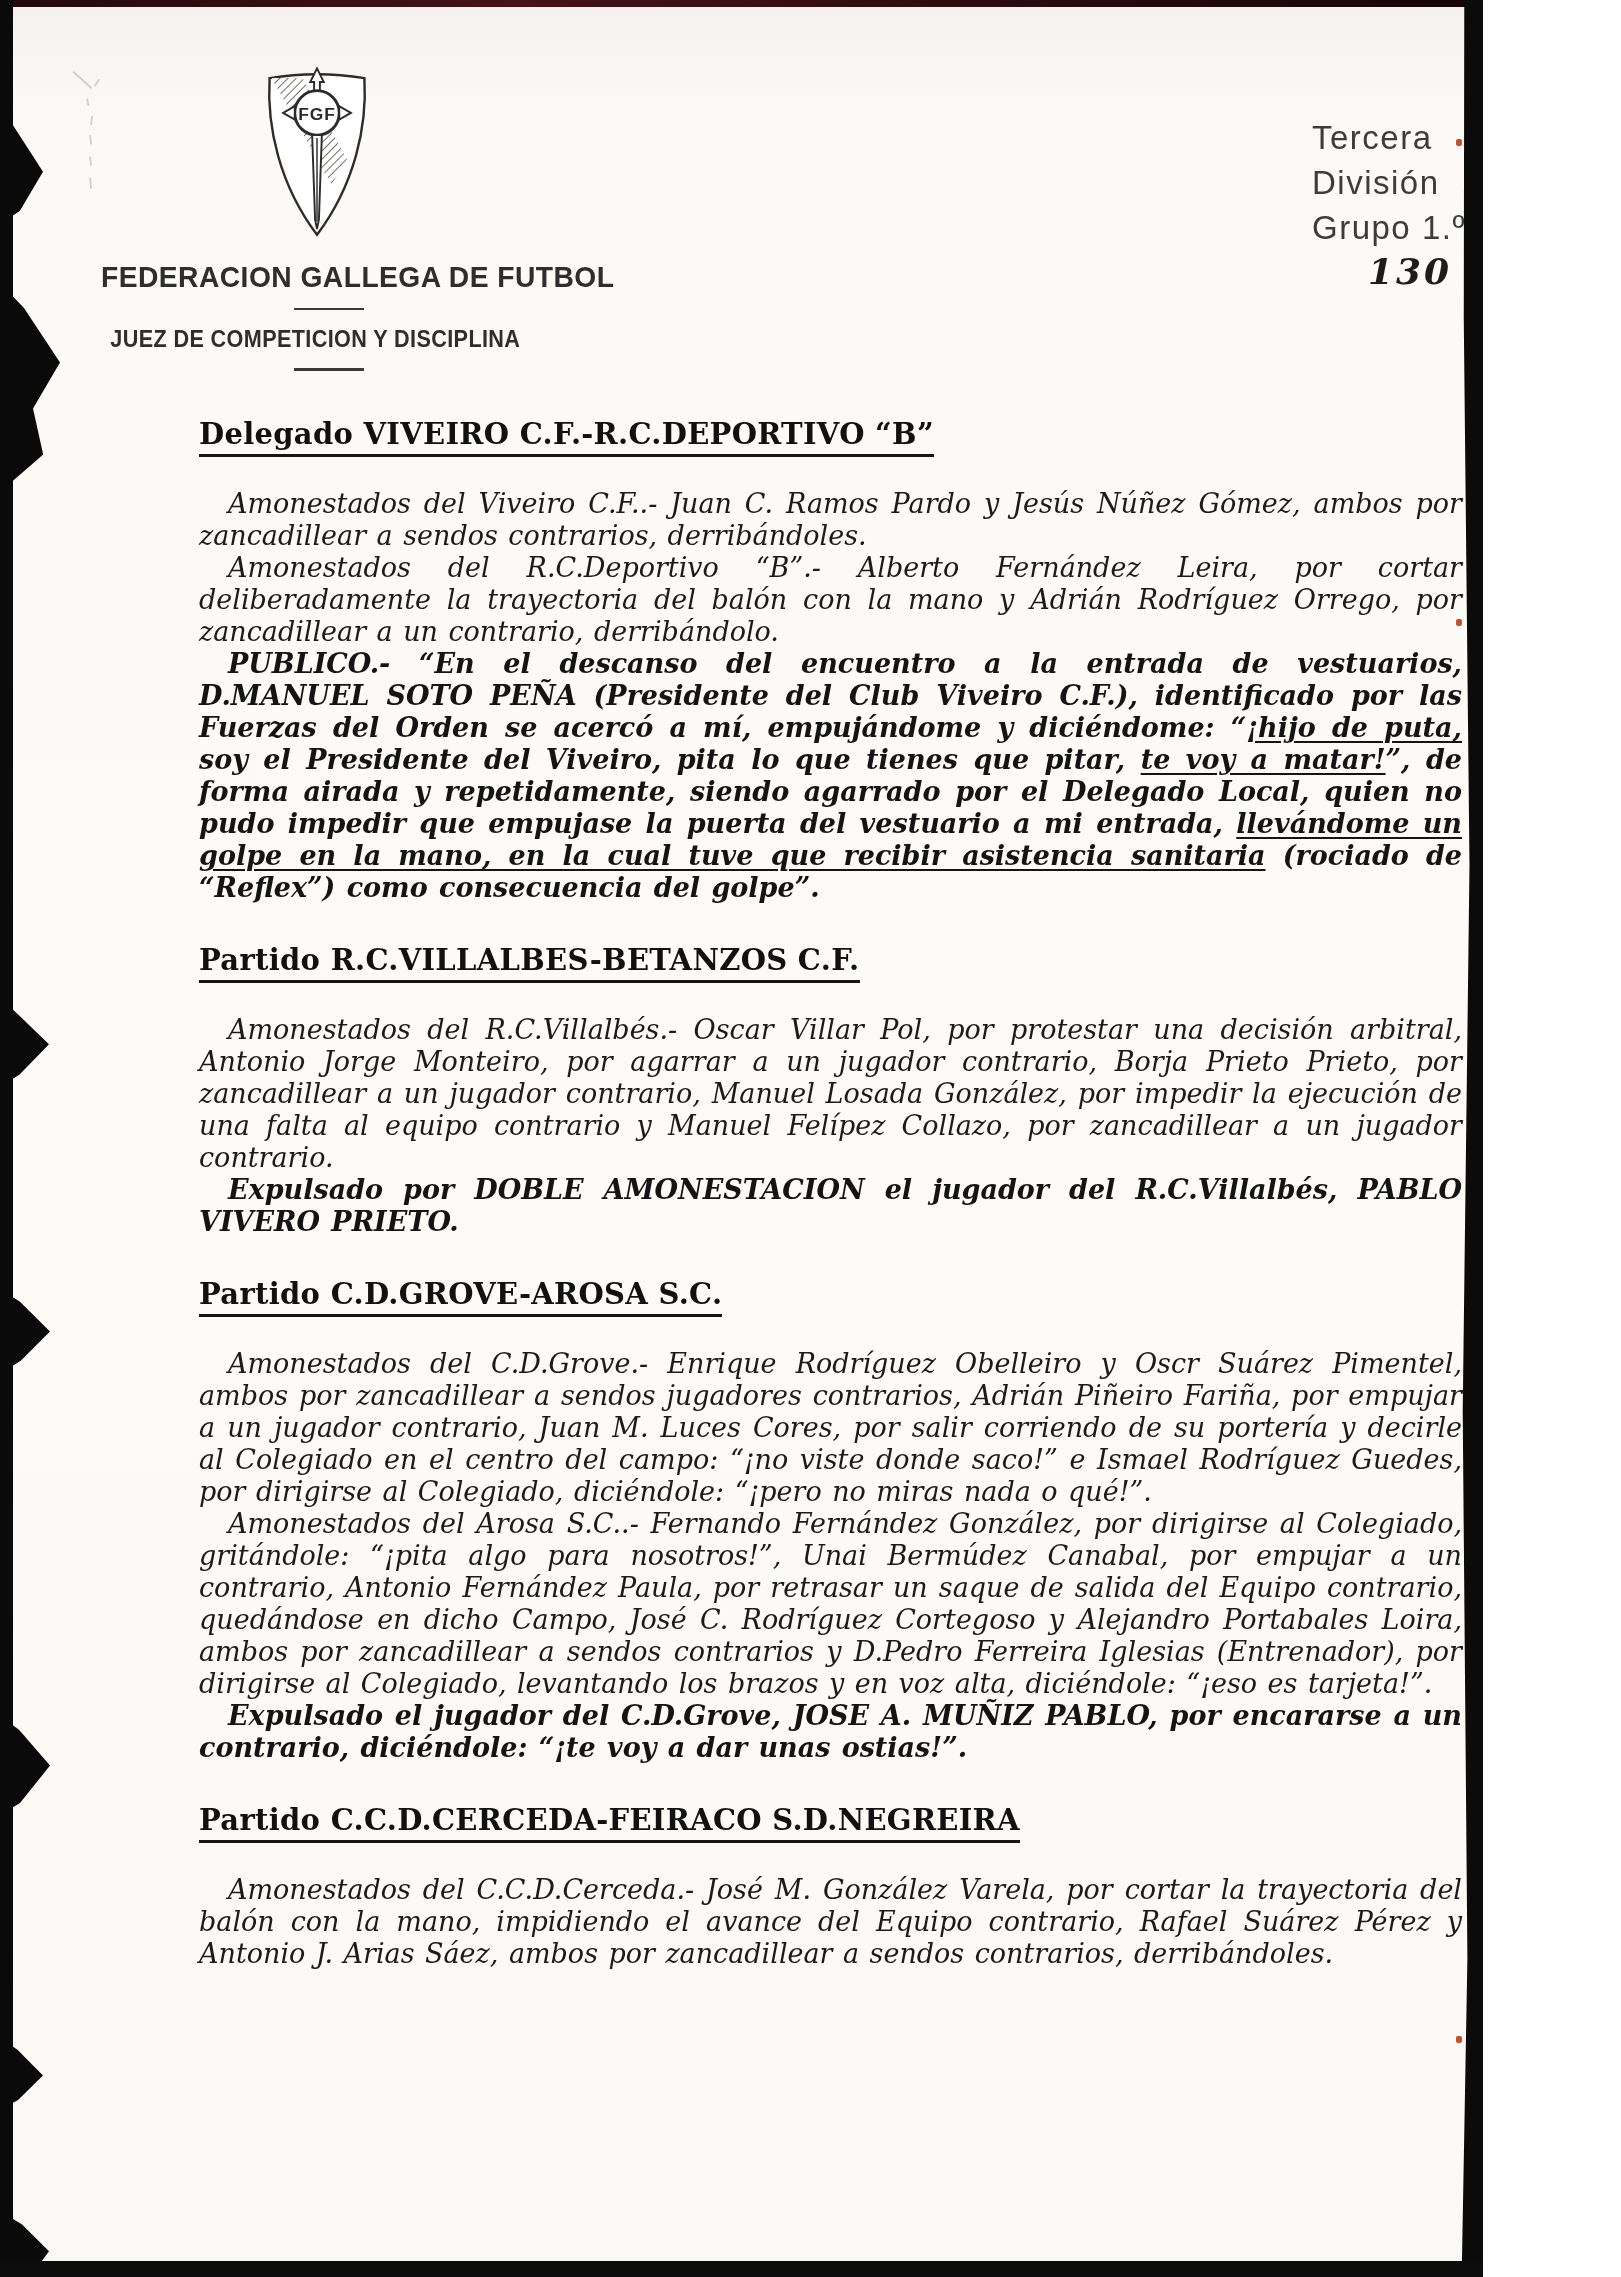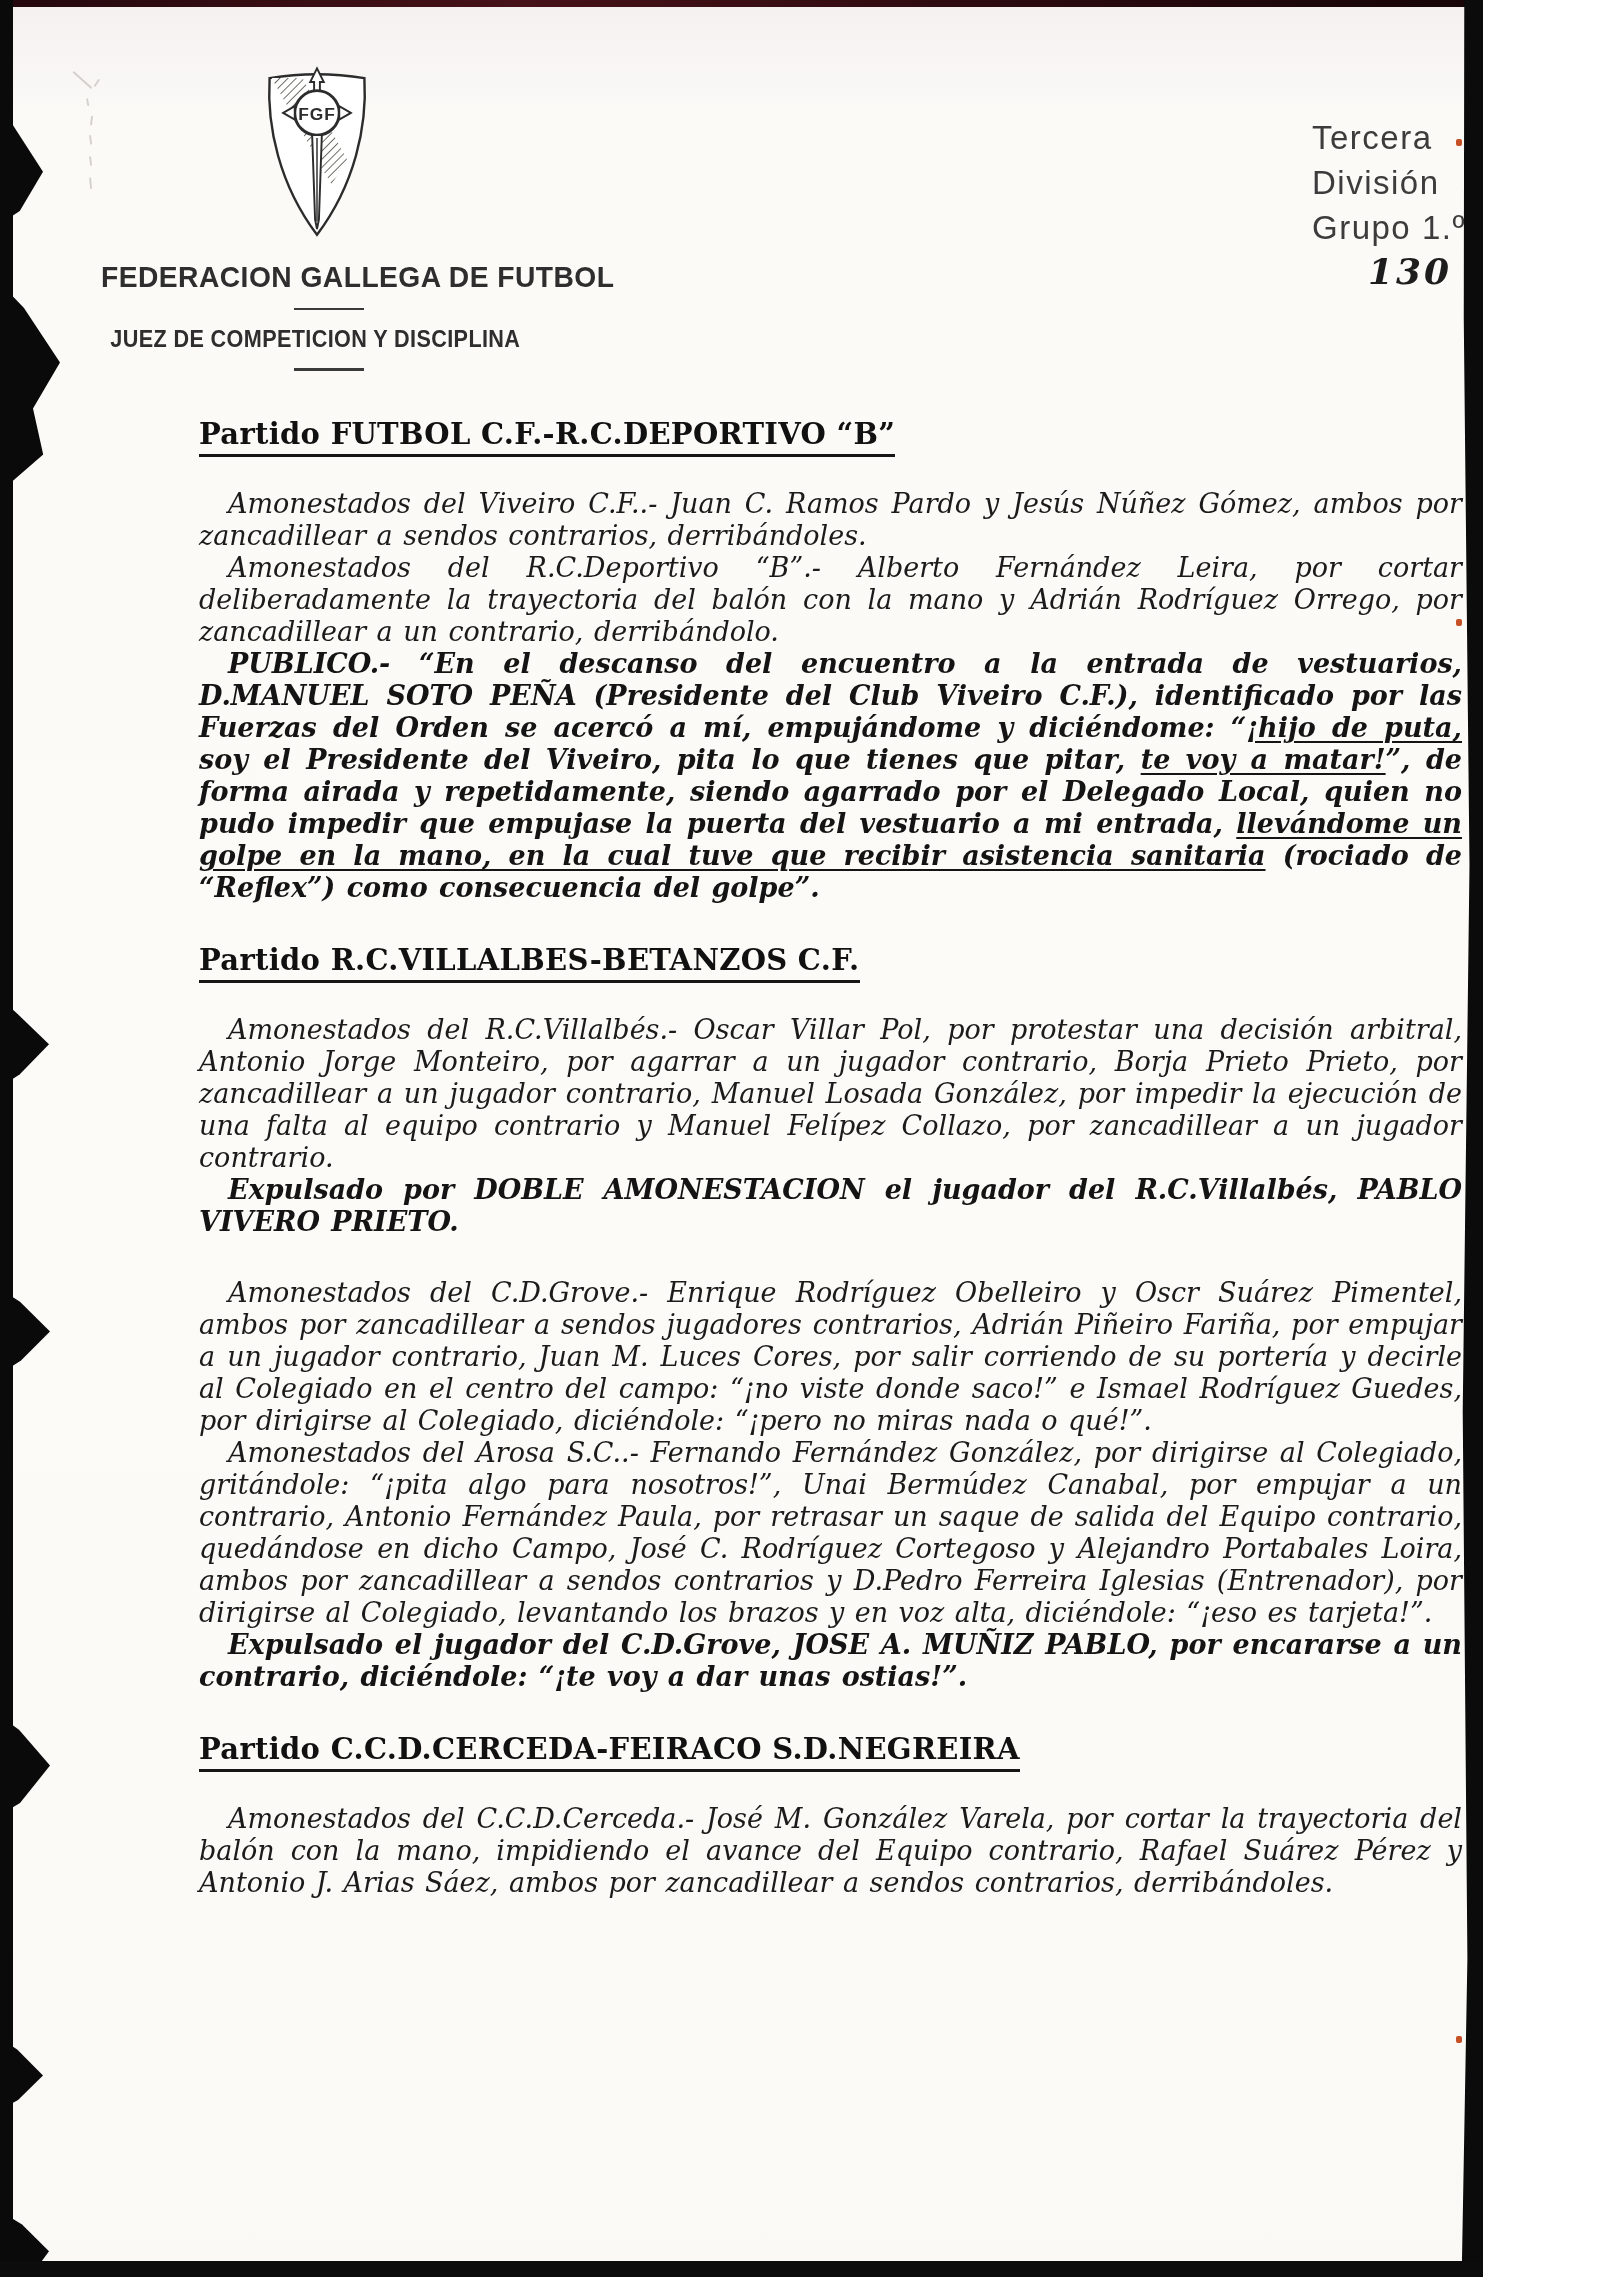--- a/index.html
+++ b/index.html
@@ -107,31 +107,32 @@
     <div class="org-name">FEDERACION GALLEGA DE FUTBOL</div>
     <div class="org-rule"></div>
     <div class="org-dept">JUEZ DE COMPETICION Y DISCIPLINA</div>
     <div class="org-rule2"></div>
   </div>
 
   <div class="page-num">130</div>
 
   <main class="doc">
       <section class="doc-section">
-        <h2 class="section-title"><span class="title-underline">Partido FUTBOL C.F.-R.C.DEPORTIVO “B”</span></h2>
+        <h2 class="section-title"><span class="title-underline">Delegado VIVEIRO C.F.-R.C.DEPORTIVO “B”</span></h2>
         <p class="para"><span>Amonestados del Viveiro C.F..- Juan C. Ramos Pardo y Jesús Núñez Gómez, ambos por zancadillear a sendos contrarios, derribándoles.</span></p>
         <p class="para"><span>Amonestados del R.C.Deportivo “B”.- Alberto Fernández Leira, por cortar deliberadamente la trayectoria del balón con la mano y Adrián Rodríguez Orrego, por zancadillear a un contrario, derribándolo.</span></p>
         <p class="para bold"><span>PUBLICO.- “En el descanso del encuentro a la entrada de vestuarios, D.MANUEL SOTO PEÑA (Presidente del Club Viveiro C.F.), identificado por las Fuerzas del Orden se acercó a mí, empujándome y diciéndome: “</span><span class="u">¡hijo de puta,</span><span> soy el Presidente del Viveiro, pita lo que tienes que pitar, </span><span class="u">te voy a matar!</span><span>”, de forma airada y repetidamente, siendo agarrado por el Delegado Local, quien no pudo impedir que empujase la puerta del vestuario a mi entrada, </span><span class="u">llevándome un golpe en la mano, en la cual tuve que recibir asistencia sanitaria</span><span> (rociado de “Reflex”) como consecuencia del golpe”.</span></p>
       </section>
       <section class="doc-section">
         <h2 class="section-title"><span class="title-underline">Partido R.C.VILLALBES-BETANZOS C.F.</span></h2>
         <p class="para"><span>Amonestados del R.C.Villalbés.- Oscar Villar Pol, por protestar una decisión arbitral, Antonio Jorge Monteiro, por agarrar a un jugador contrario, Borja Prieto Prieto, por zancadillear a un jugador contrario, Manuel Losada González, por impedir la ejecución de una falta al equipo contrario y Manuel Felípez Collazo, por zancadillear a un jugador contrario.</span></p>
         <p class="para bold"><span>Expulsado por DOBLE AMONESTACION el jugador del R.C.Villalbés, PABLO VIVERO PRIETO.</span></p>
       </section>
       <section class="doc-section">
+        <h2 class="section-title"><span class="title-underline">Partido C.D.GROVE-AROSA S.C.</span></h2>
         <p class="para"><span>Amonestados del C.D.Grove.- Enrique Rodríguez Obelleiro y Oscr Suárez Pimentel, ambos por zancadillear a sendos jugadores contrarios, Adrián Piñeiro Fariña, por empujar a un jugador contrario, Juan M. Luces Cores, por salir corriendo de su portería y decirle al Colegiado en el centro del campo: “¡no viste donde saco!” e Ismael Rodríguez Guedes, por dirigirse al Colegiado, diciéndole: “¡pero no miras nada o qué!”.</span></p>
         <p class="para"><span>Amonestados del Arosa S.C..- Fernando Fernández González, por dirigirse al Colegiado, gritándole: “¡pita algo para nosotros!”, Unai Bermúdez Canabal, por empujar a un contrario, Antonio Fernández Paula, por retrasar un saque de salida del Equipo contrario, quedándose en dicho Campo, José C. Rodríguez Cortegoso y Alejandro Portabales Loira, ambos por zancadillear a sendos contrarios y D.Pedro Ferreira Iglesias (Entrenador), por dirigirse al Colegiado, levantando los brazos y en voz alta, diciéndole: “¡eso es tarjeta!”.</span></p>
         <p class="para bold"><span>Expulsado el jugador del C.D.Grove, JOSE A. MUÑIZ PABLO, por encararse a un contrario, diciéndole: “¡te voy a dar unas ostias!”.</span></p>
       </section>
       <section class="doc-section">
         <h2 class="section-title"><span class="title-underline">Partido C.C.D.CERCEDA-FEIRACO S.D.NEGREIRA</span></h2>
         <p class="para"><span>Amonestados del C.C.D.Cerceda.- José M. González Varela, por cortar la trayectoria del balón con la mano, impidiendo el avance del Equipo contrario, Rafael Suárez Pérez y Antonio J. Arias Sáez, ambos por zancadillear a sendos contrarios, derribándoles.</span></p>
       </section>
     </main>
 

